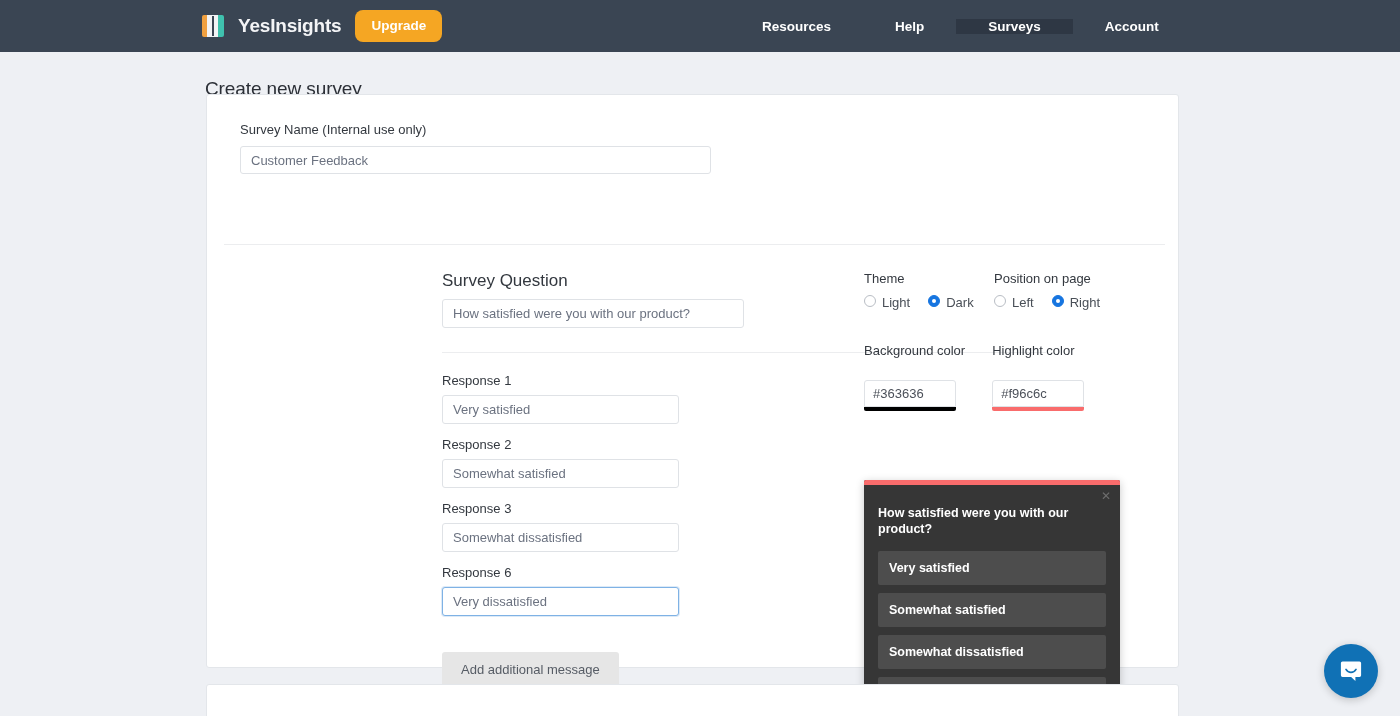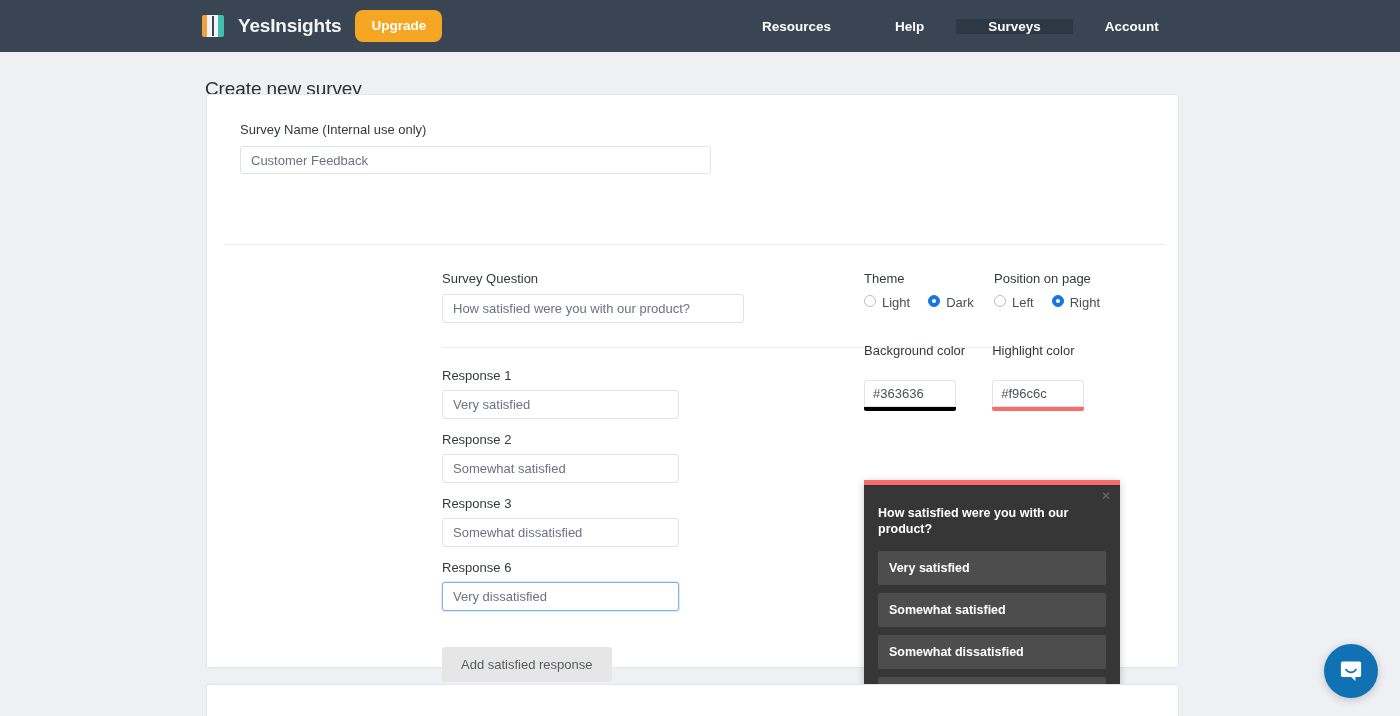--- a/index.html
+++ b/index.html
@@ -166,21 +166,21 @@
     top: 0;
     width: 420px;
   }
   .col-right {
     position: absolute;
     left: 657px;
     top: 0;
     width: 300px;
   }
 
-  .q-label { font-size: 13px; color: #33383f; margin-bottom: 8px; }
+  .q-label { font-size: 17px; color: #33383f; margin-bottom: 8px; }
   .input-question { width: 302px; height: 29px; }
 
   .divider-left {
     width: 604px;
     height: 1px;
     background: #ecedef;
     margin: 24px 0 0 0;
   }
 
   .responses { margin-top: 20px; }
@@ -397,21 +397,21 @@
               <input class="text-input input-response" type="text" value="Somewhat dissatisfied" style="">
             </div>
 
             <div class="resp-row">
               <div class="resp-label">Response 6</div>
               <input class="text-input input-response focused" type="text" value="Very dissatisfied" style="">
             </div>
 
           </div>
 
-          <button class="add-response-btn">Add satisfied response</button>
+          <button class="add-response-btn">Add additional message</button>
         </div>
 
         <div class="col-right">
 
           <div class="opt-group-row">
 
             <div class="opt-group theme">
               <div class="opt-title">Theme</div>
               <div class="radio-line">
                 <label class="radio-opt">

